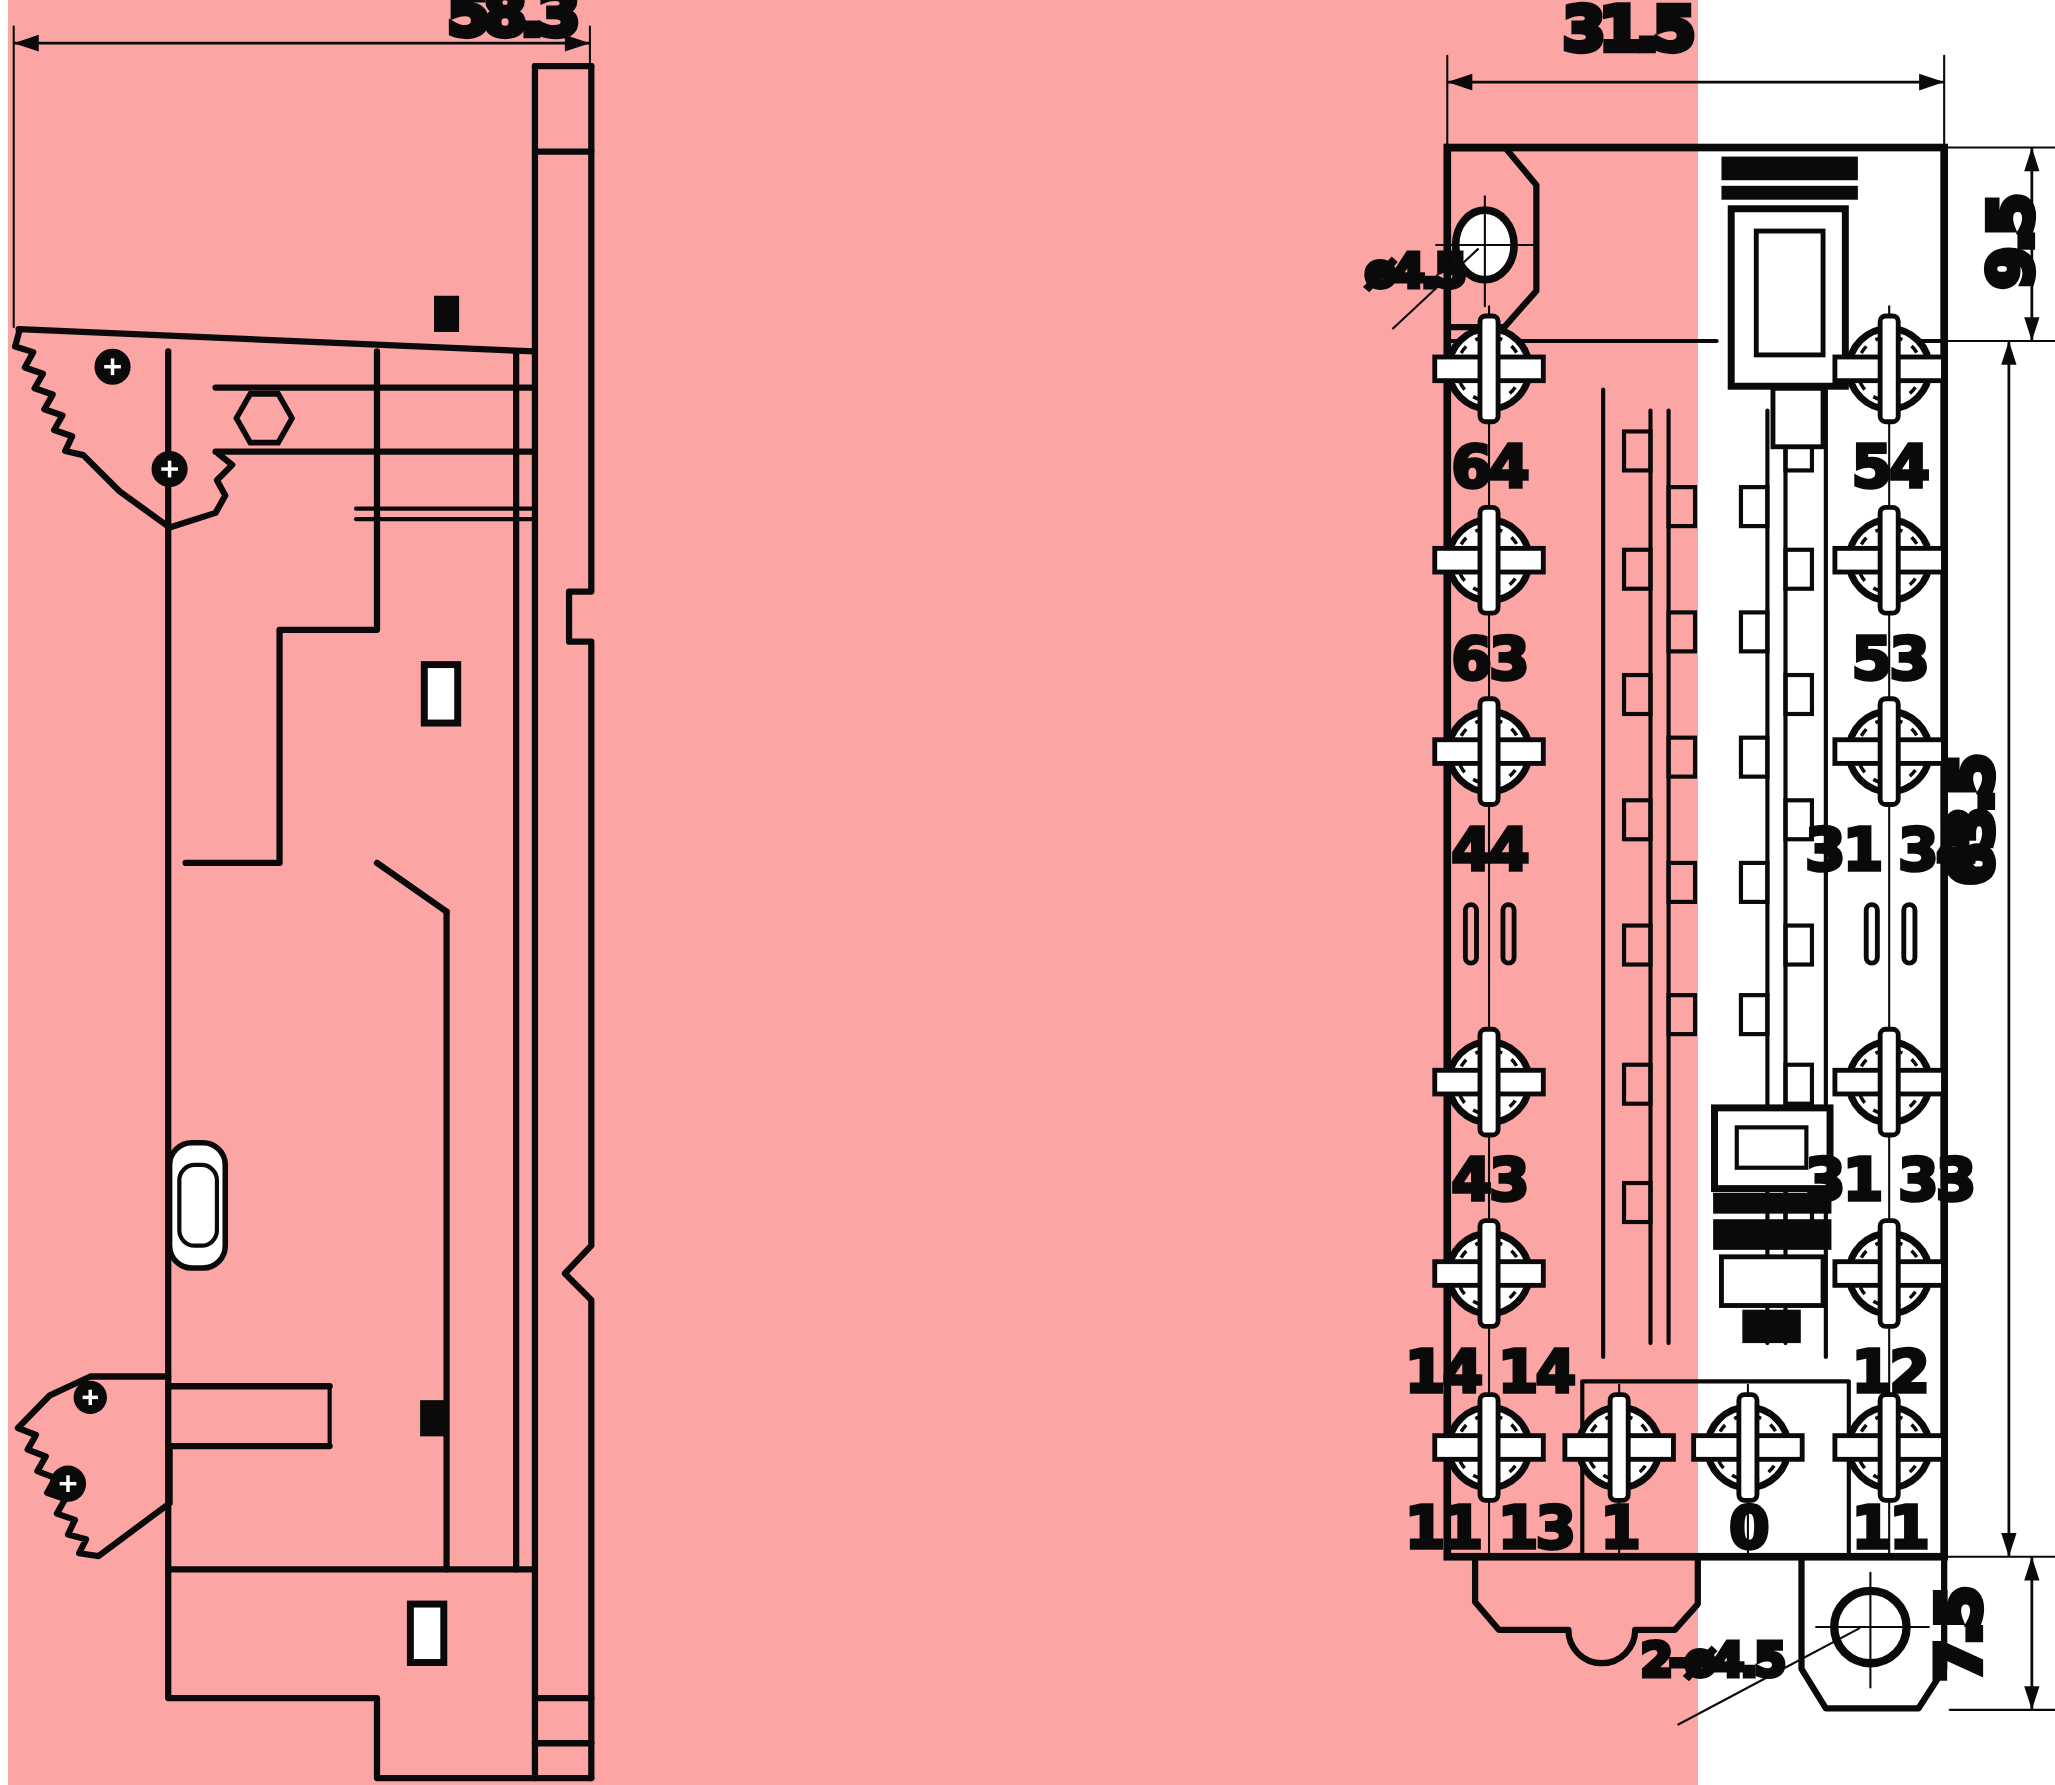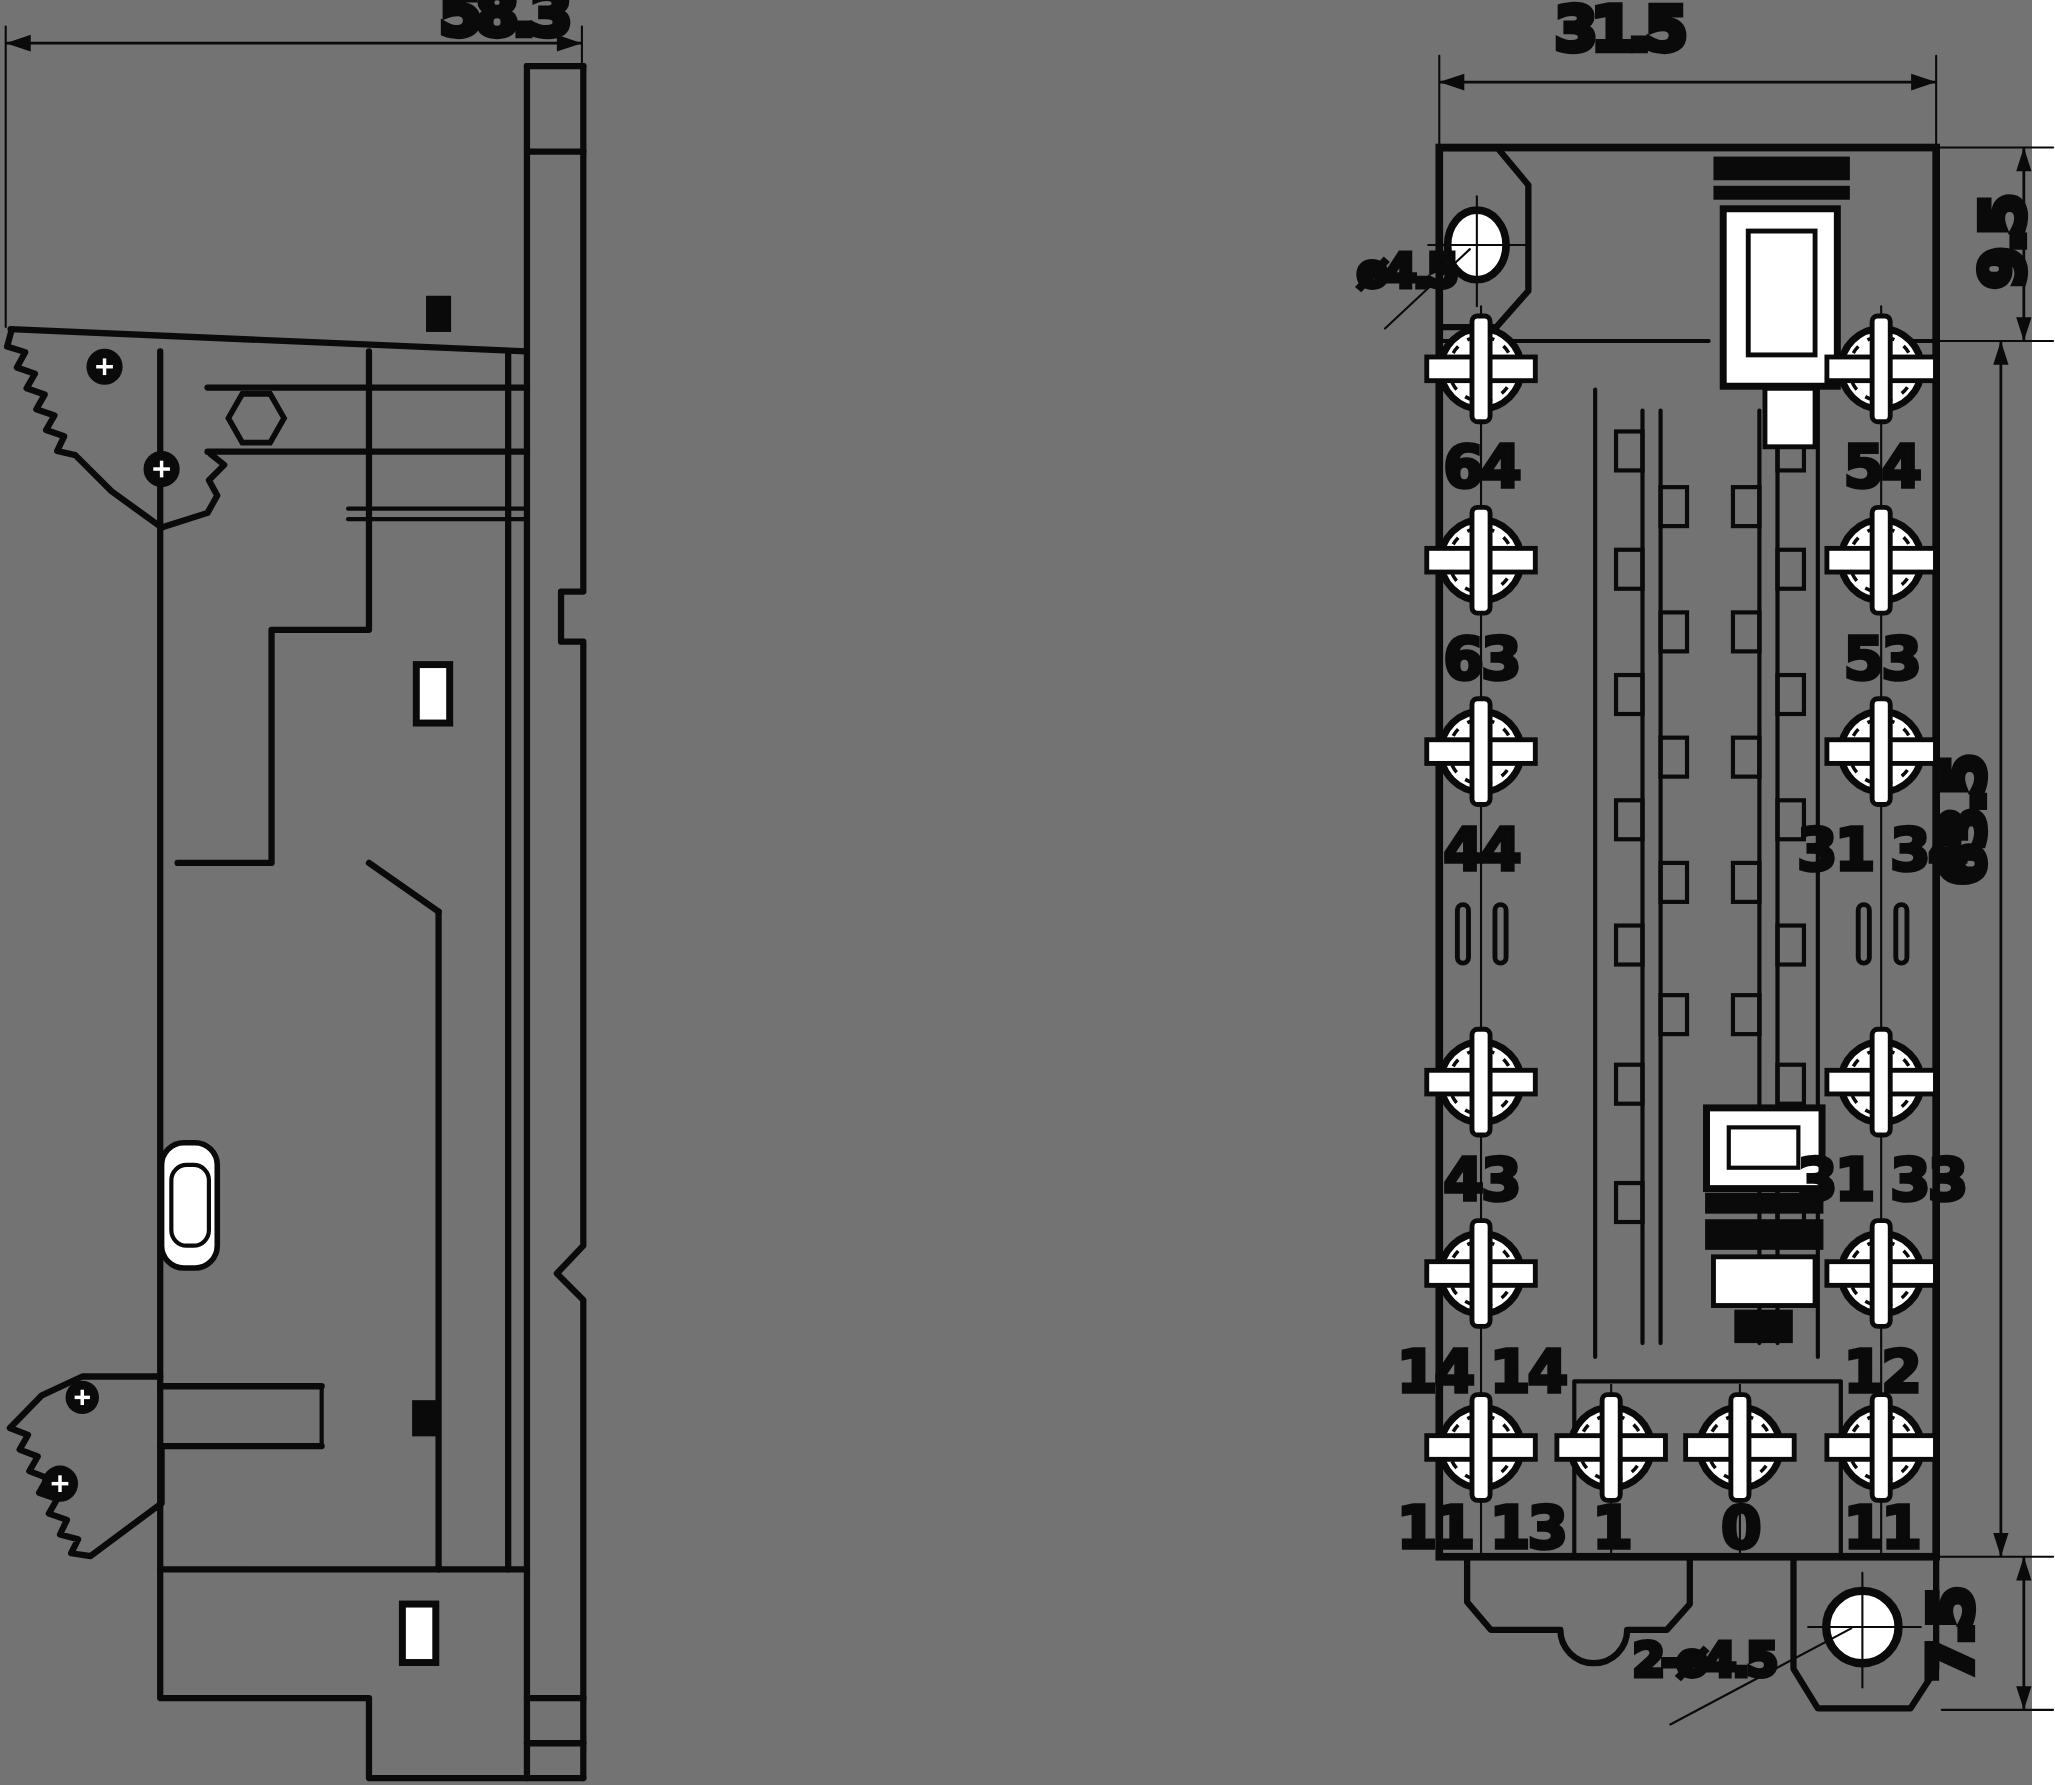--- a/index.html
+++ b/index.html
@@ -1,16 +1,16 @@
 <!DOCTYPE html>
 <html style="font-size:11px"><head>
 <meta charset="utf-8">
 <style>
   html,body{margin:0;padding:0;background:#fff;}
-  .canvas{width:2032px;height:1785px;position:relative;background:#737373;}
+  .canvas{width:1690px;height:1785px;position:relative;background:#fca5a5;margin-left:8px;}
   svg{display:block;}
   .ol{stroke:#0a0a0a;fill:none;stroke-width:9;stroke-linejoin:round;stroke-linecap:round;}
   .ol2{stroke:#0a0a0a;fill:none;stroke-width:6;stroke-linejoin:round;stroke-linecap:round;}
   .thin{stroke:#0a0a0a;fill:none;stroke-width:3;stroke-linecap:round;}
   .dimline{stroke:#0a0a0a;fill:none;stroke-width:4;}
   .fillb{fill:#0a0a0a;stroke:none;}
   .tlabel{font-family:"DejaVu Sans",sans-serif;font-weight:bold;font-size:84px;
           fill:#0a0a0a;stroke:#0a0a0a;stroke-width:5;letter-spacing:-0.05em;text-anchor:middle;}
   .dim{font-family:"DejaVu Sans",sans-serif;font-weight:bold;font-size:88px;
        fill:#0a0a0a;stroke:#0a0a0a;stroke-width:9;letter-spacing:-0.1em;text-anchor:middle;}

